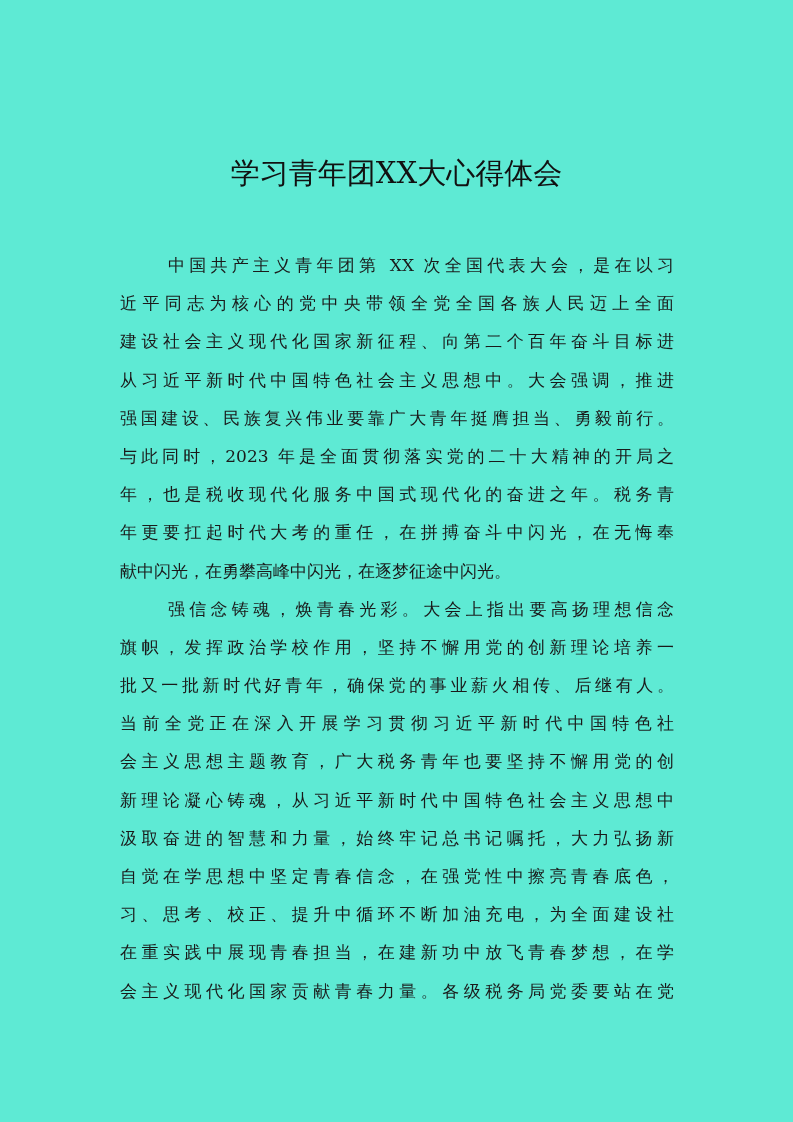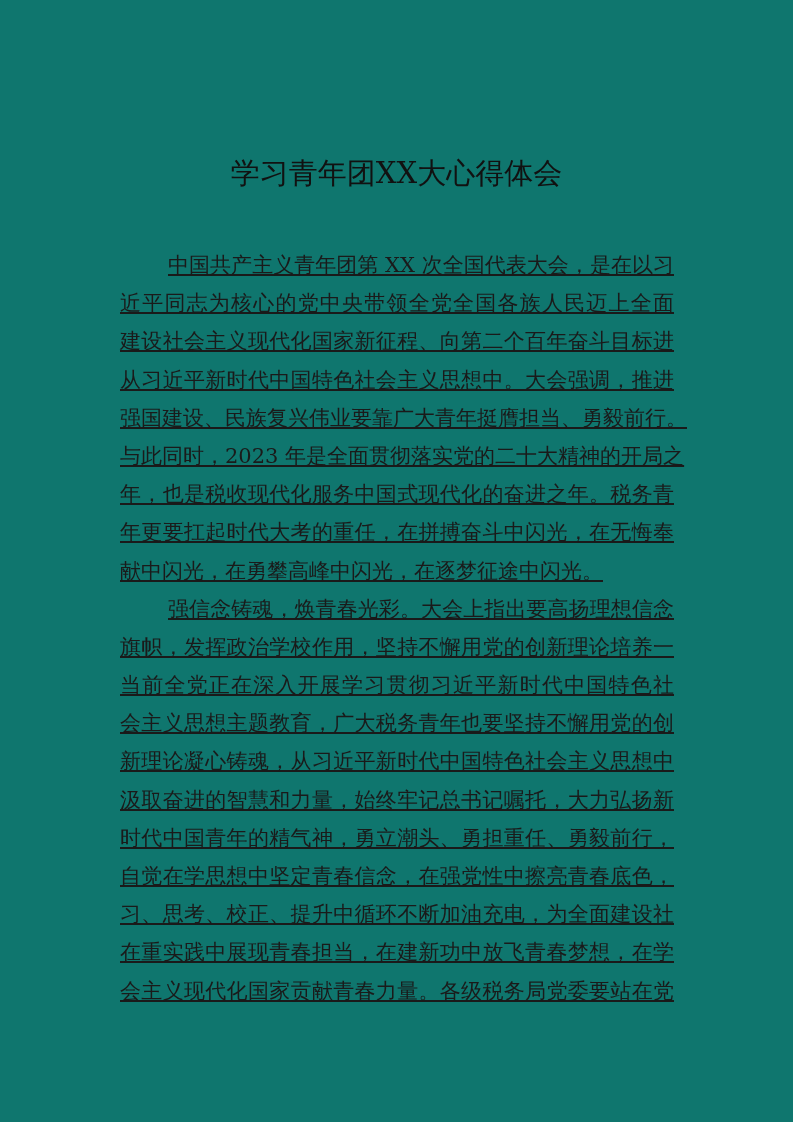--- a/index.html
+++ b/index.html
@@ -14,21 +14,21 @@
       overflow: hidden;
       font-family: "DejaVu Serif", "Liberation Serif", serif;
       color: #1a1a1a;
     }
     .page {
       position: absolute;
       left: 0;
       top: 0;
       width: 793px;
       height: 1122px;
-      background: #0f766e;
+      background: #5eead4;
     }
     .title {
       position: absolute;
       top: 134px;
       left: 0;
       width: 793px;
       text-align: center;
       font-size: 29px;
       line-height: 40px;
       letter-spacing: 0px;
@@ -38,27 +38,26 @@
     }
     .body-text {
       position: absolute;
       top: 246px;
       left: 120px;
       width: 554px;
     }
     .line {
       height: 38.2px;
       line-height: 38.2px;
-      font-size: 21px;
+      font-size: 17px;
       white-space: nowrap;
       text-align: justify;
       text-align-last: justify;
       letter-spacing: 0;
       color: #1a1a1a;
-      text-decoration: underline;
     }
     .line.indent {
       padding-left: 48px;
     }
     .line.last {
       text-align-last: left;
     }
   </style>
 </head>
 <body>
@@ -76,24 +75,24 @@
       <div class="line">强国建设、民族复兴伟业要靠广大青年挺膺担当、勇毅前行。</div>
       <div class="line">与此同时，2023 年是全面贯彻落实党的二十大精神的开局之</div>
       <div class="line">年，也是税收现代化服务中国式现代化的奋进之年。税务青</div>
       <div class="line">年更要扛起时代大考的重任，在拼搏奋斗中闪光，在无悔奉</div>
       <div class="line last">献中闪光，在勇攀高峰中闪光，在逐梦征途中闪光。</div>
     </div>
 
     <div>
       <div class="line indent">强信念铸魂，焕青春光彩。大会上指出要高扬理想信念</div>
       <div class="line">旗帜，发挥政治学校作用，坚持不懈用党的创新理论培养一</div>
+      <div class="line">批又一批新时代好青年，确保党的事业薪火相传、后继有人。</div>
       <div class="line">当前全党正在深入开展学习贯彻习近平新时代中国特色社</div>
       <div class="line">会主义思想主题教育，广大税务青年也要坚持不懈用党的创</div>
       <div class="line">新理论凝心铸魂，从习近平新时代中国特色社会主义思想中</div>
       <div class="line">汲取奋进的智慧和力量，始终牢记总书记嘱托，大力弘扬新</div>
-      <div class="line">时代中国青年的精气神，勇立潮头、勇担重任、勇毅前行，</div>
       <div class="line">自觉在学思想中坚定青春信念，在强党性中擦亮青春底色，</div>
       <div class="line">习、思考、校正、提升中循环不断加油充电，为全面建设社</div>
       <div class="line">在重实践中展现青春担当，在建新功中放飞青春梦想，在学</div>
       <div class="line">会主义现代化国家贡献青春力量。各级税务局党委要站在党</div>
     </div>
   </div>
 </div>
 
 </body></html>

